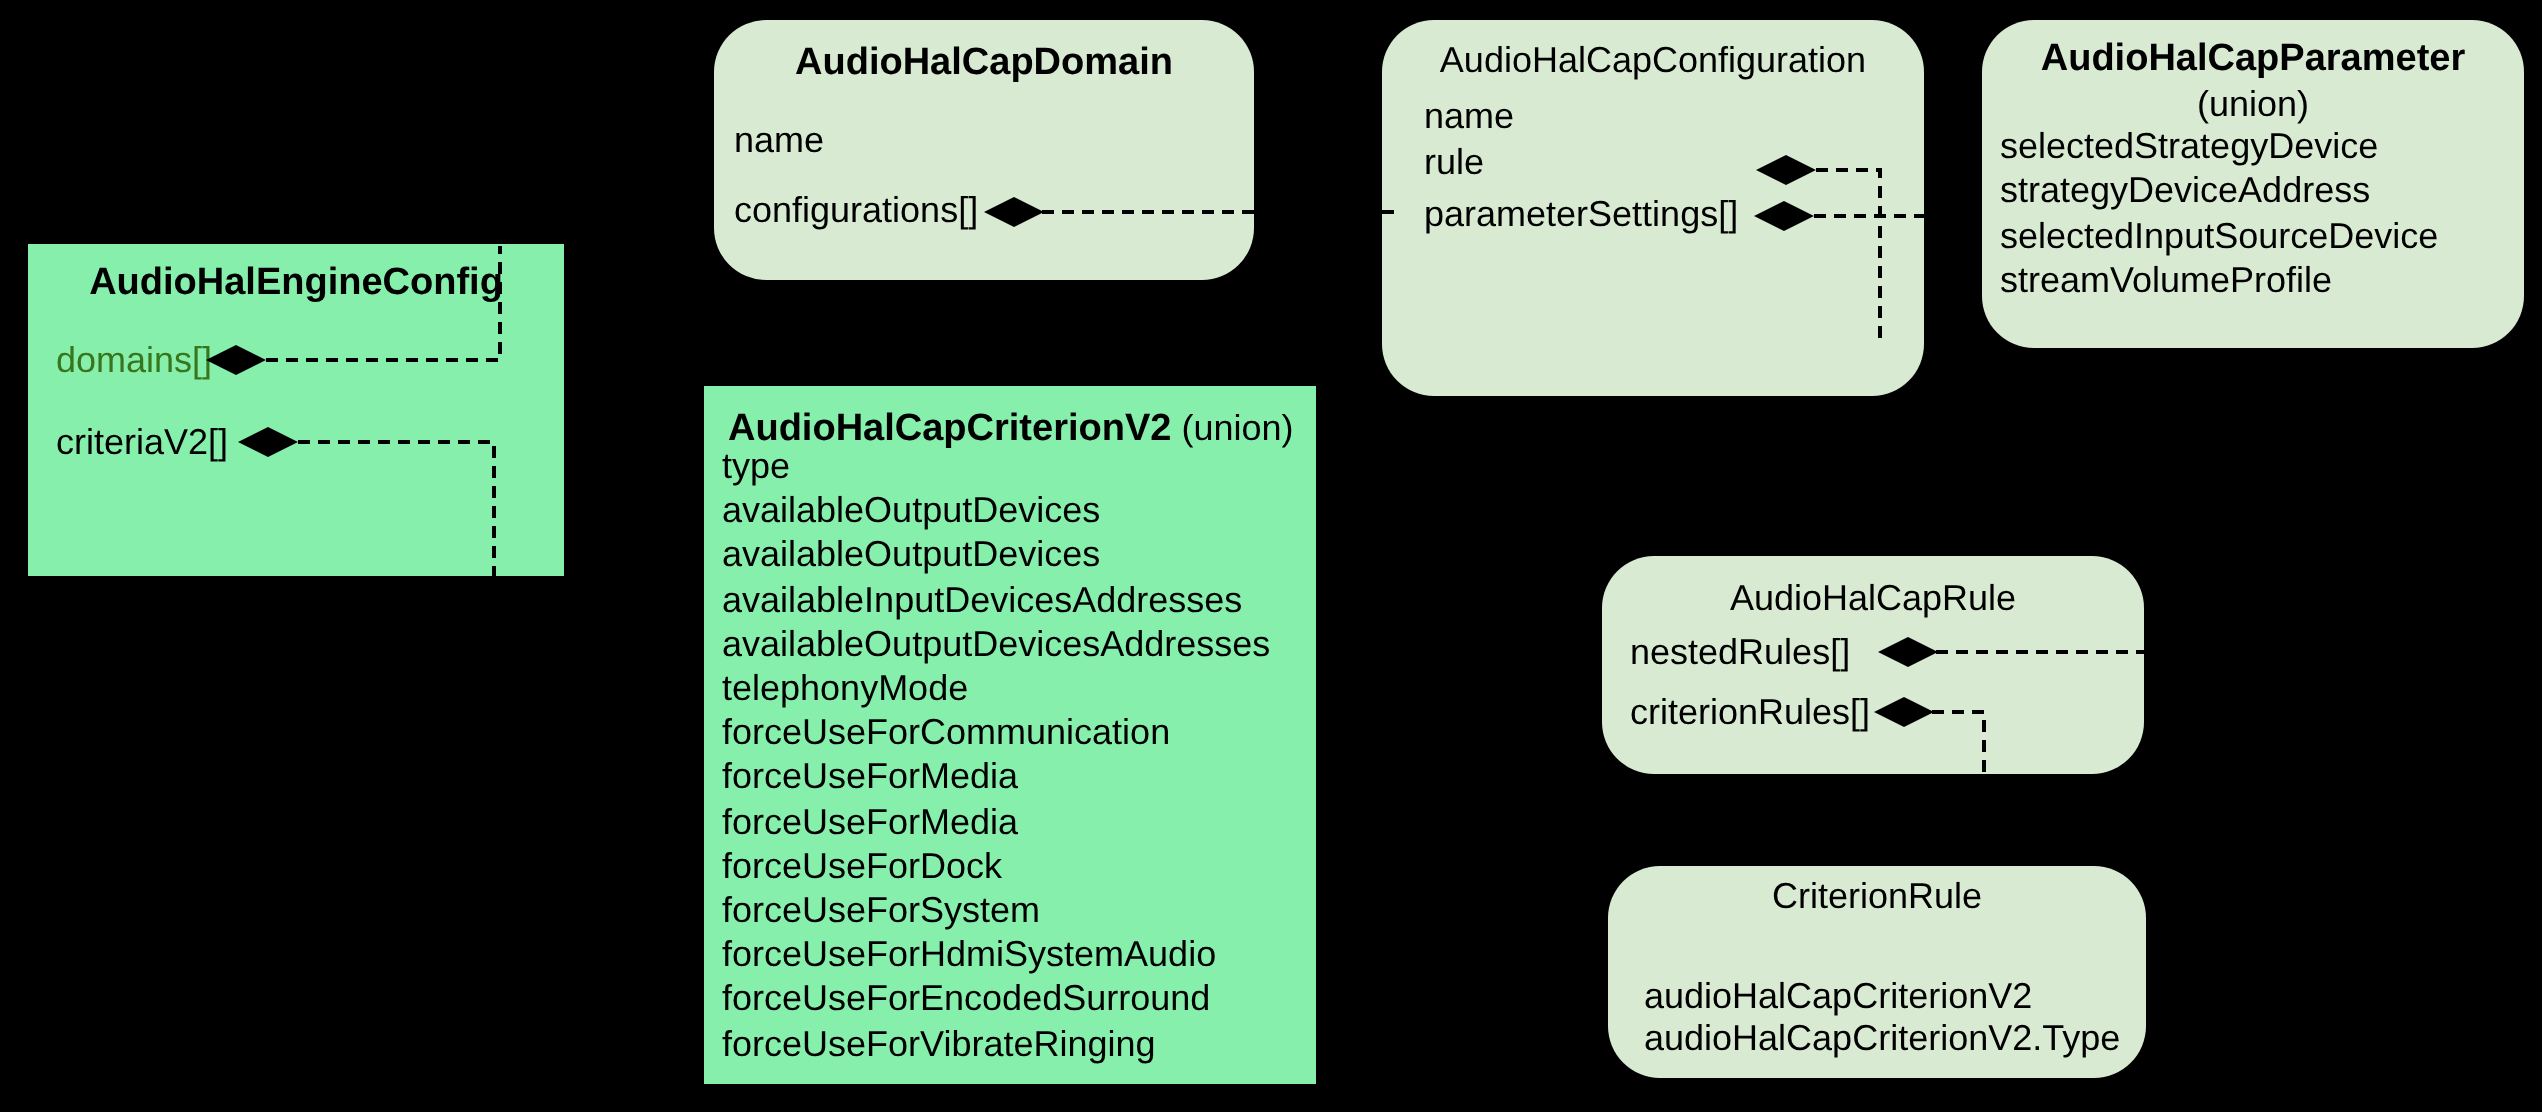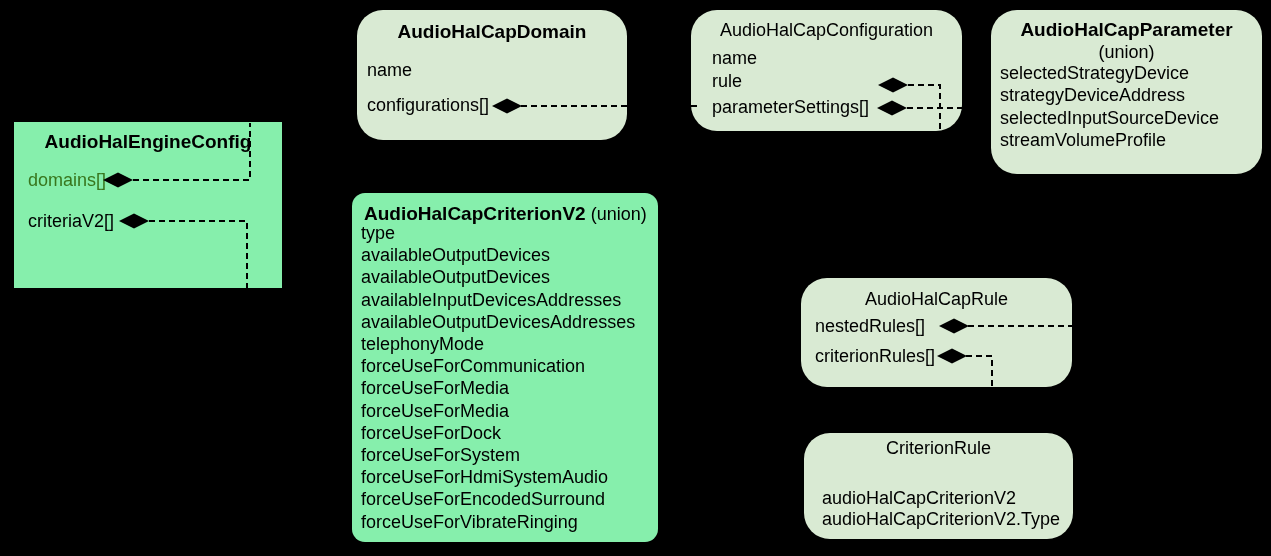--- a/index.html
+++ b/index.html
@@ -66,37 +66,37 @@
     <div class="row green-text" style="left:14px; top:48px;">domains[]</div>
     <div class="row" style="left:14px; top:89px;">criteriaV2[]</div>
   </div>
 
   <div class="box green" style="left:357px; top:10px; width:270px; height:130px;">
     <div class="title bold" style="top:11px;">AudioHalCapDomain</div>
     <div class="row" style="left:10px; top:50px;">name</div>
     <div class="row" style="left:10px; top:85px;">configurations[]</div>
   </div>
 
-  <div class="box green" style="left:691px; top:10px; width:271px; height:121px;">
+  <div class="box green" style="left:691px; top:10px; width:271px; height:188px;">
     <div class="title" style="top:9px;">AudioHalCapConfiguration</div>
     <div class="row" style="left:21px; top:38px;">name</div>
     <div class="row" style="left:21px; top:61px;">rule</div>
     <div class="row" style="left:21px; top:87px;">parameterSettings[]</div>
   </div>
 
   <div class="box green" style="left:991px; top:10px; width:271px; height:164px;">
     <div class="title bold" style="top:9px;">AudioHalCapParameter</div>
     <div class="title" style="top:31px;">(union)</div>
     <div class="row" style="left:9px; top:75px;">strategyDeviceAddress</div>
     <div class="row" style="left:9px; top:53px;">selectedStrategyDevice</div>
     <div class="row" style="left:9px; top:98px;">selectedInputSourceDevice</div>
     <div class="row" style="left:9px; top:120px;">streamVolumeProfile</div>
   </div>
 
-  <div class="box gray" style="left:352px; top:193px; width:306px; height:349px;border-radius:13px;">
+  <div class="box gray" style="left:352px; top:193px; width:306px; height:349px;">
     <div class="title bold left-align" style="left:12px; top:10px;"><span>AudioHalCapCriterionV2</span><span class="title-suffix" style="font-weight:normal; font-size:18px;"> (union)</span></div>
     <div class="field-stack" style="left:9px; top:29px;">
       <div>type</div>
       <div>availableOutputDevices</div>
       <div>availableOutputDevices</div>
       <div>availableInputDevicesAddresses</div>
       <div>availableOutputDevicesAddresses</div>
       <div>telephonyMode</div>
       <div>forceUseForCommunication</div>
       <div>forceUseForMedia</div>

